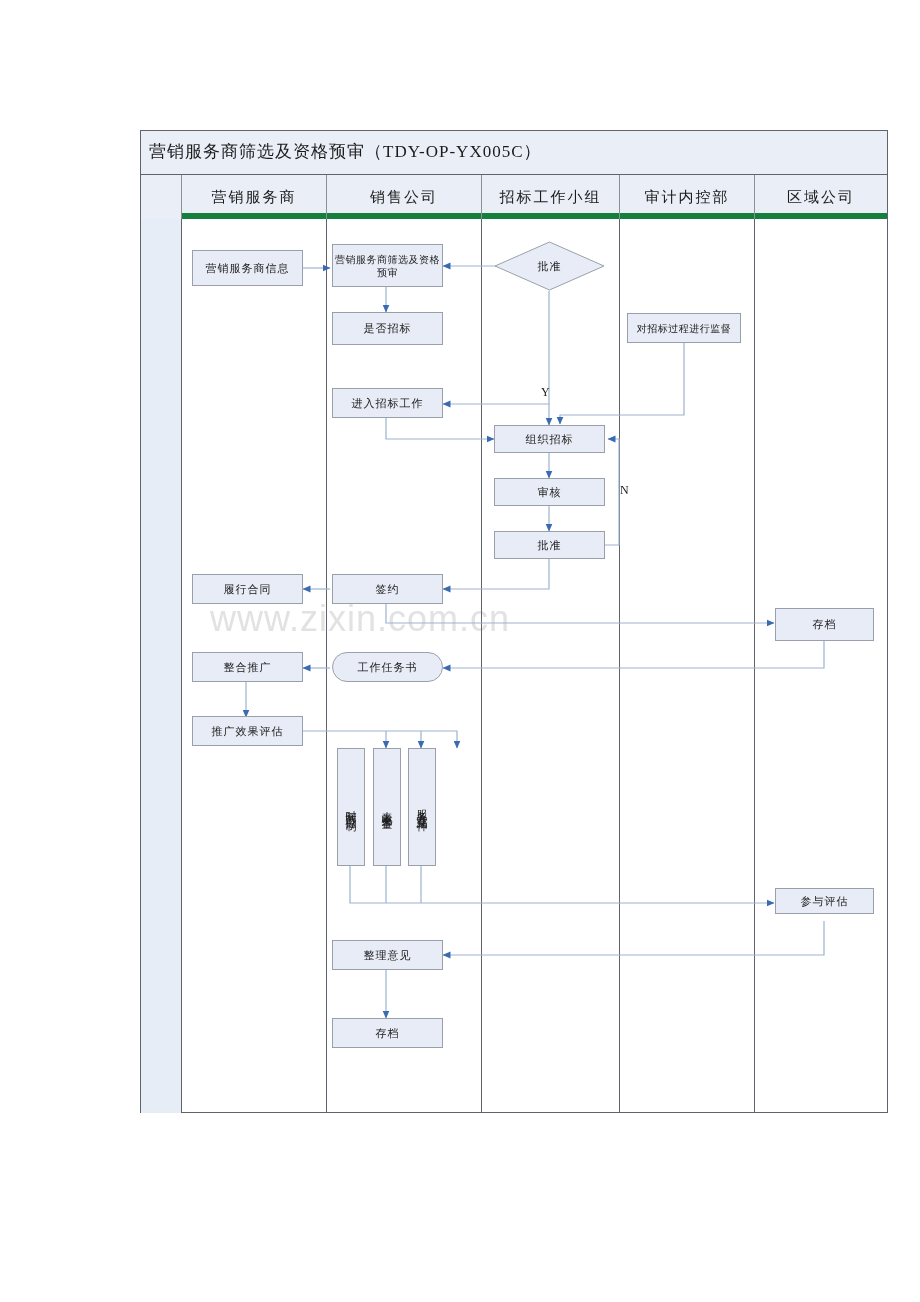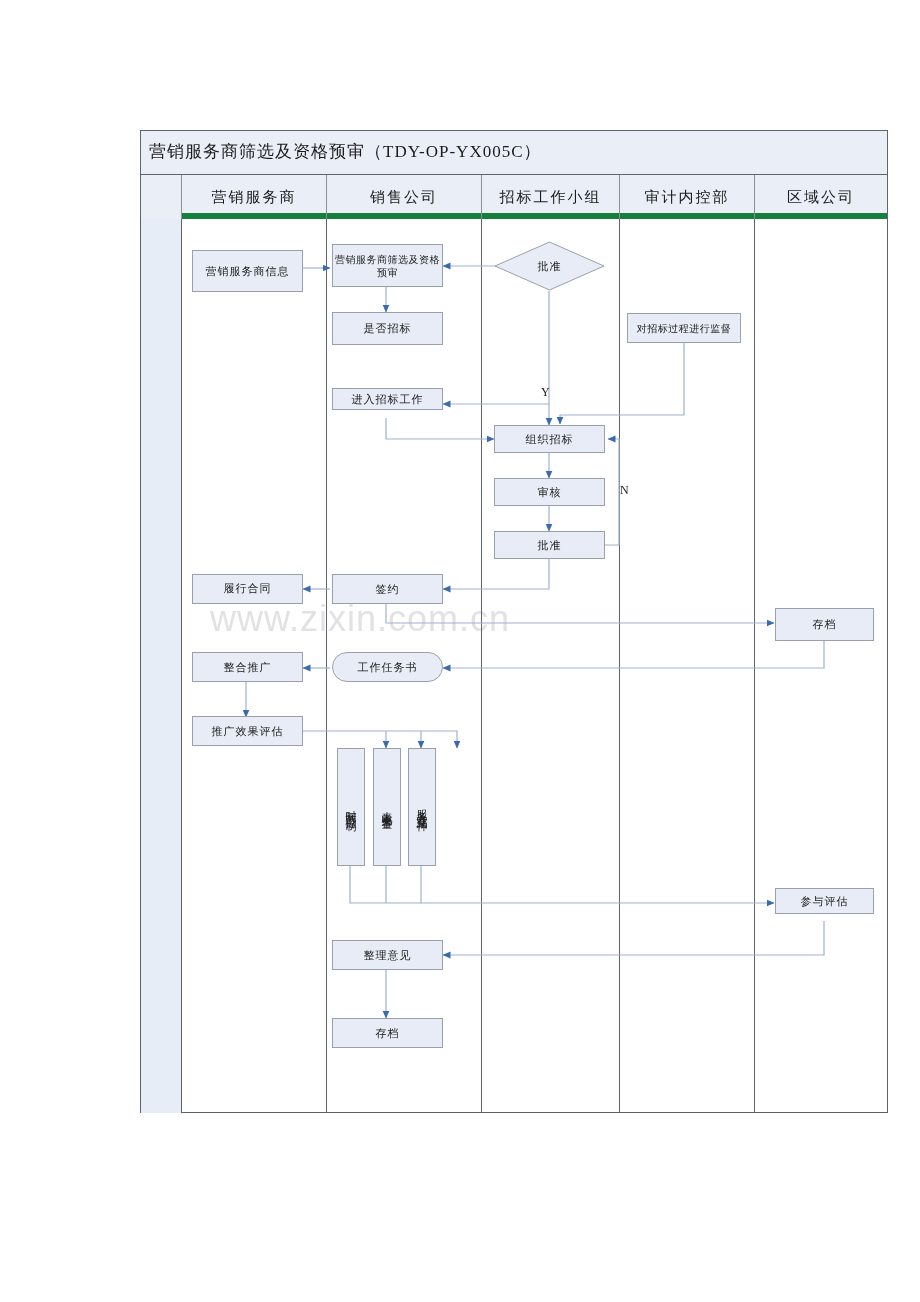--- a/index.html
+++ b/index.html
@@ -129,28 +129,28 @@
       <path d="M421,866 L421,903"></path>
 
       <path d="M824,921 L824,955 L443,955" marker-end="url(#ah)"></path>
 
       <path d="M386,969 L386,1018" marker-end="url(#ah)"></path>
     </g>
   </svg>
 
   <div style="position:absolute;left:0;top:0;width:920px;height:1302px;z-index:5;">
 
-    <div class="node" style="left:192px;top:250px;width:111px;height:42px;">营销服务商信息</div>
-    <div class="node" style="left:192px;top:574px;width:111px;height:30px;font-family:Liberation Mono, monospace;">履行合同</div>
+    <div class="node" style="left:192px;top:250px;width:111px;height:36px;">营销服务商信息</div>
+    <div class="node" style="left:192px;top:574px;width:111px;height:30px;">履行合同</div>
     <div class="node" style="left:192px;top:652px;width:111px;height:30px;">整合推广</div>
     <div class="node" style="left:192px;top:716px;width:111px;height:30px;">推广效果评估</div>
 
     <div class="node sm" style="left:332px;top:244px;width:111px;height:43px;">营销服务商筛选及资格预审</div>
     <div class="node" style="left:332px;top:312px;width:111px;height:33px;">是否招标</div>
-    <div class="node" style="left:332px;top:388px;width:111px;height:22px;">进入招标工作</div>
+    <div class="node" style="left:332px;top:388px;width:111px;height:30px;">进入招标工作</div>
     <div class="node" style="left:332px;top:574px;width:111px;height:30px;">签约</div>
     <div class="node" style="left:332px;top:652px;width:111px;height:30px;border-radius:15px;">工作任务书</div>
 
     <div class="node vert" style="left:337px;top:748px;width:28px;height:118px;">时间节点控制</div>
     <div class="node vert" style="left:373px;top:748px;width:28px;height:118px;">来电来客量</div>
     <div class="node vert" style="left:408px;top:748px;width:28px;height:118px;">服务专业精神</div>
 
     <div class="node" style="left:332px;top:940px;width:111px;height:30px;">整理意见</div>
     <div class="node" style="left:332px;top:1018px;width:111px;height:30px;">存档</div>
 

